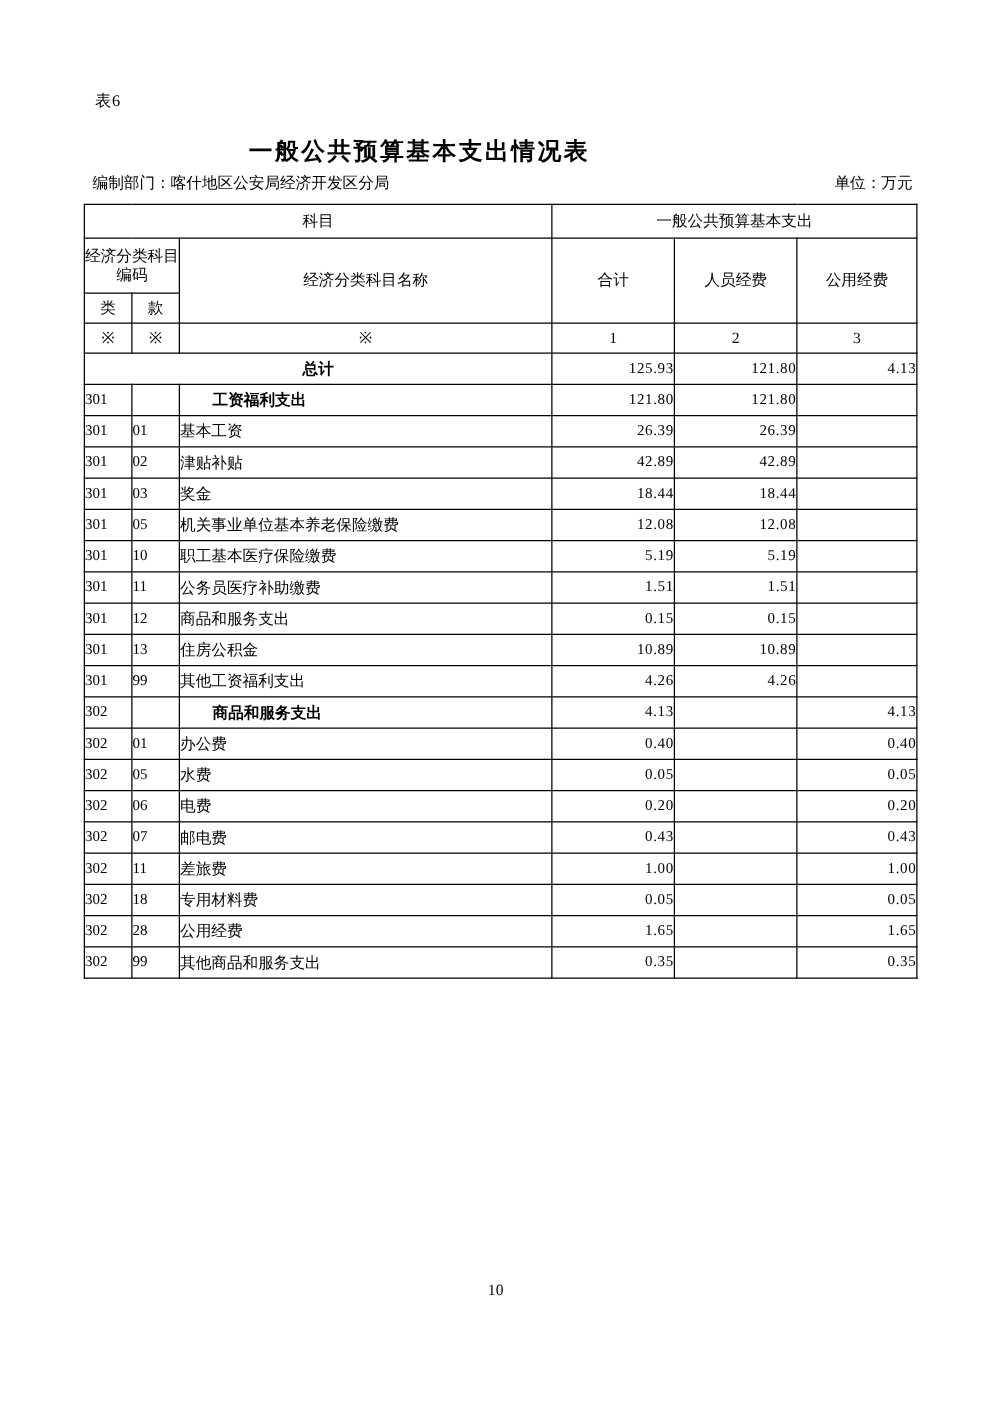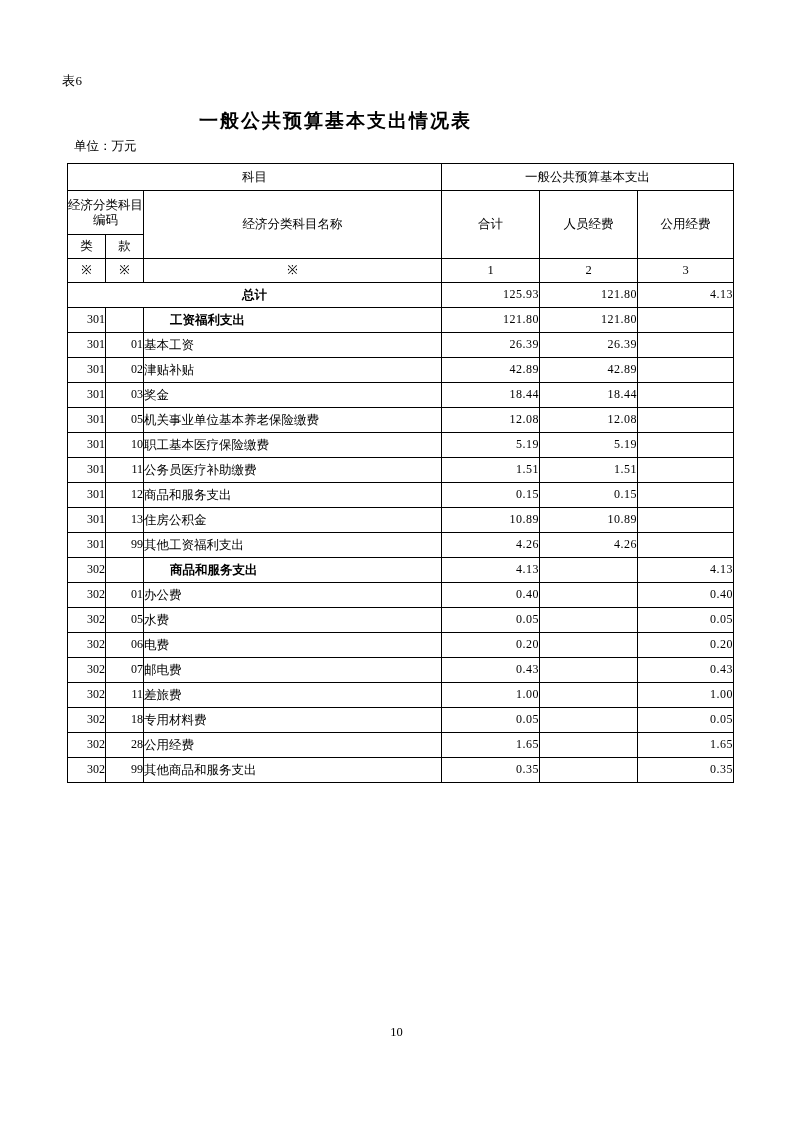--- a/index.html
+++ b/index.html
@@ -16,21 +16,21 @@
     overflow: hidden;
   }
   .page {
     position: absolute;
     left: 0; top: 0;
     width: 793px;
     height: 1122px;
   }
   .table-label {
     position: absolute;
-    left: 62px;
+    left: 76px;
     top: 72px;
     font-size: 13px;
     letter-spacing: 0.5px;
     font-family: Liberation Serif, serif;
   }
   .doc-title {
     position: absolute;
     left: 0;
     top: 108px;
     width: 671px;
@@ -87,21 +87,21 @@
     line-height: 1.35;
   }
   .num-head {
     text-align: center;
     font-size: 12.5px;
   }
 
   
   .row-h { height: 25px; }
   .code-cell {
-    text-align: right;
+    text-align: left;
     font-size: 12px;
     font-family: "Liberation Serif", "DejaVu Serif", serif;
   }
   .name-cell {
     text-align: left;
     padding-left: 26px;
     font-size: 12.5px;
   }
   .name-cell.level1 {
     padding-left: 26px;
@@ -132,20 +132,21 @@
 </head>
 <body>
 
 <div class="page">
 
   <div class="table-label">表6</div>
 
   <div class="doc-title">一般公共预算基本支出情况表</div>
 
   <div class="meta-row">
+    <span class="meta-left">编制部门：喀什地区公安局经济开发区分局</span>
     <span class="meta-right">单位：万元</span>
   </div>
 
   <table class="budget">
     <colgroup>
       <col style="width:38px">
       <col style="width:38px">
       <col style="width:298px">
       <col style="width:98px">
       <col style="width:98px">

